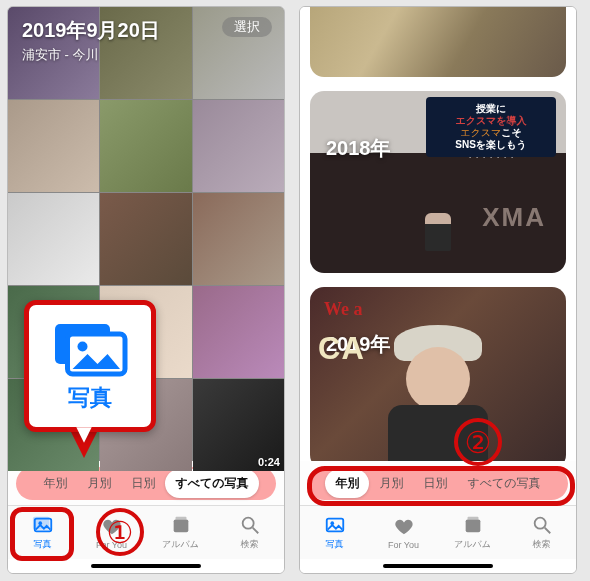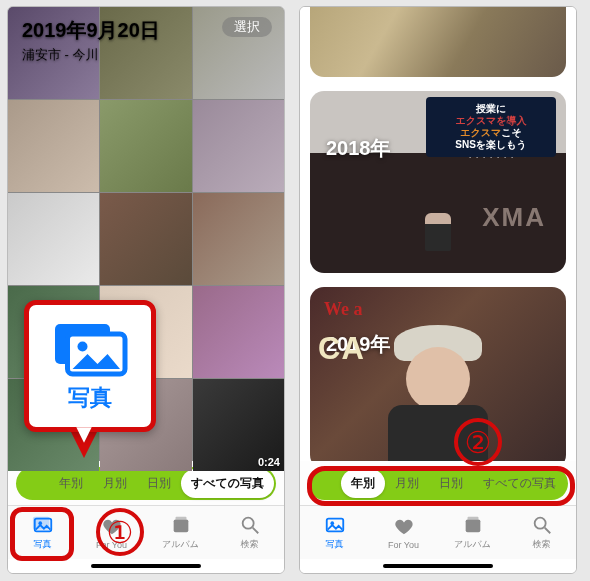--- a/index.html
+++ b/index.html
@@ -52,21 +52,21 @@
   .cell.c9 { background: linear-gradient(135deg,#8a6a5a,#aa9a8a); }
   .cell.c10{ background: linear-gradient(135deg,#4a6a4a,#6a8a6a); }
   .cell.c11{ background: linear-gradient(135deg,#dacaba,#eadaca); }
   .cell.c12{ background: linear-gradient(135deg,#9a6a8a,#ba8aba); }
   .cell.c13{ background: linear-gradient(135deg,#aa9a9a,#8a7a7a); }
   .cell.c14{ background: linear-gradient(135deg,#3a3a3a,#1a1a1a); }
   .overlay-header {
     position: absolute;
     top: 0; left: 0; right: 0;
     padding: 10px 14px 4px;
-    color: #000000;
+    color: #ffffff;
     text-shadow: 0 1px 3px rgba(0,0,0,.6);
     z-index: 5;
   }
   .oh-date { font-size: 20px; font-weight: 700; }
   .oh-loc  { font-size: 13px; font-weight: 500; margin-top: 2px; opacity: .95; }
   .select-chip {
     position: absolute; top: 10px; right: 12px;
     background: rgba(120,120,120,.55);
     color: #fff; font-size: 13px;
     padding: 1px 12px; border-radius: 14px;
@@ -81,25 +81,25 @@
   .segment-row {
     height: 44px;
     display: flex;
     align-items: center;
     justify-content: center;
     background: #fdfdfd;
     border-top: 0;
   }
   .segment-pill {
     display: flex;
-    background: #84cc16;
+    background: #fca5a5;
     border-radius: 18px;
     padding: 2px;
     width: 260px;
-    justify-content: flex-end;
+    justify-content: center;
     align-items: center;
   }
   .seg {
     font-size: 12px;
     color: #555;
     padding: 6px 10px;
     border-radius: 16px;
     white-space: nowrap;
   }
   .seg.active {
@@ -164,21 +164,21 @@
   }
   .banner2018 {
     position:absolute; top:6px; right:10px;
     width:130px; height:60px;
     background:#0d1b35; border-radius:4px;
     color:#fff; font-size:10px; line-height:1.2;
     padding:6px 6px; text-align:center;
   }
   .banner2018 .ln-w{color:#fff;font-weight:700;}
   .banner2018 .ln-r{color:#d04040;font-weight:700;}
-  .banner2018 .ln-o{color:#e08a2a;font-weight:700;}
+  .banner2018 .ln-o{color:#e08a2a;font-weight:400;}
   .banner2018 small{display:block;font-size:7px;color:#ddd;margin-top:3px;}
   .presenter {
     position:absolute; bottom:22px; left:50%; transform:translateX(-50%);
     width:26px;height:38px;border-radius:6px 6px 2px 2px;
     background:linear-gradient(#c9b0a0 0 30%,#2a2a2a 30%);
   }
   .stagetxt{
     position:absolute; bottom:40px; right:20px;
     color:rgba(200,180,170,.6); font-size:26px; font-weight:900; letter-spacing:2px;
   }

